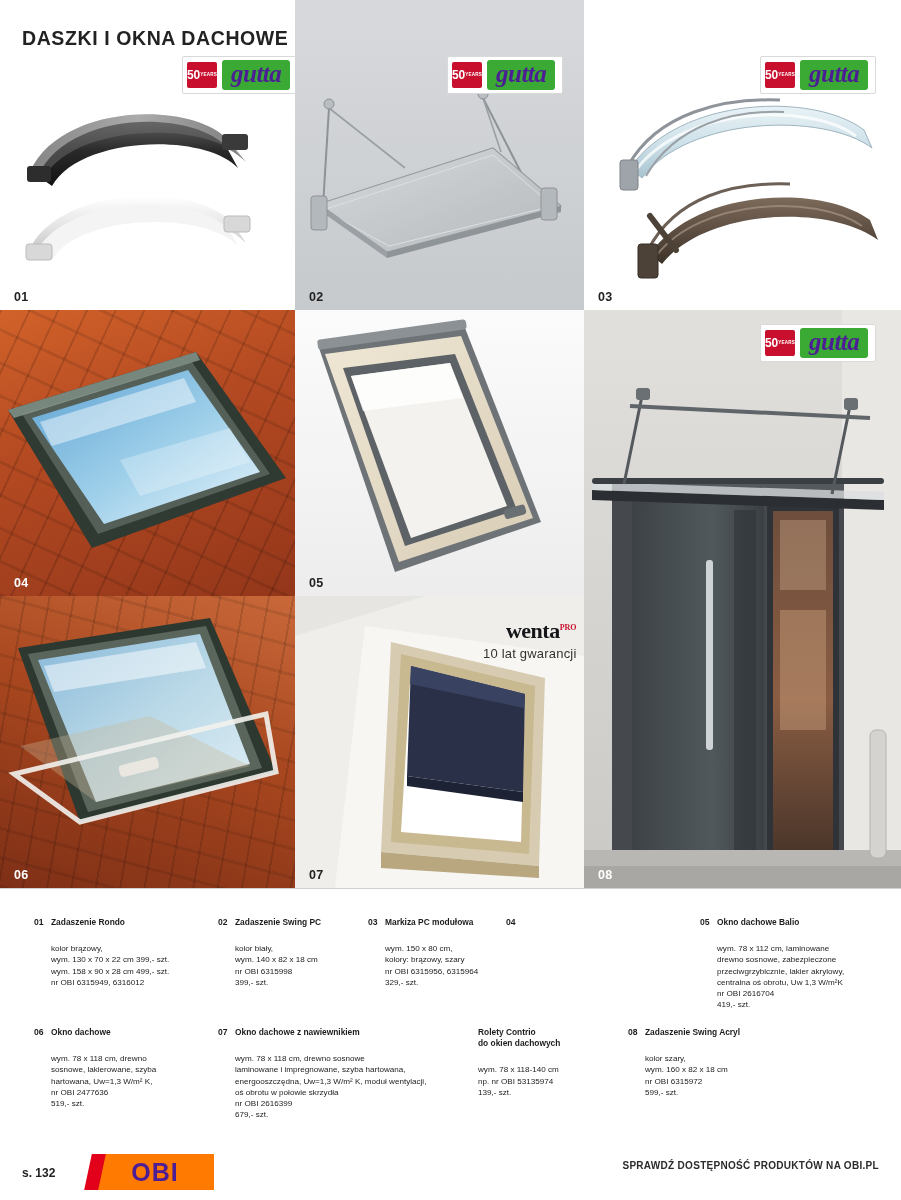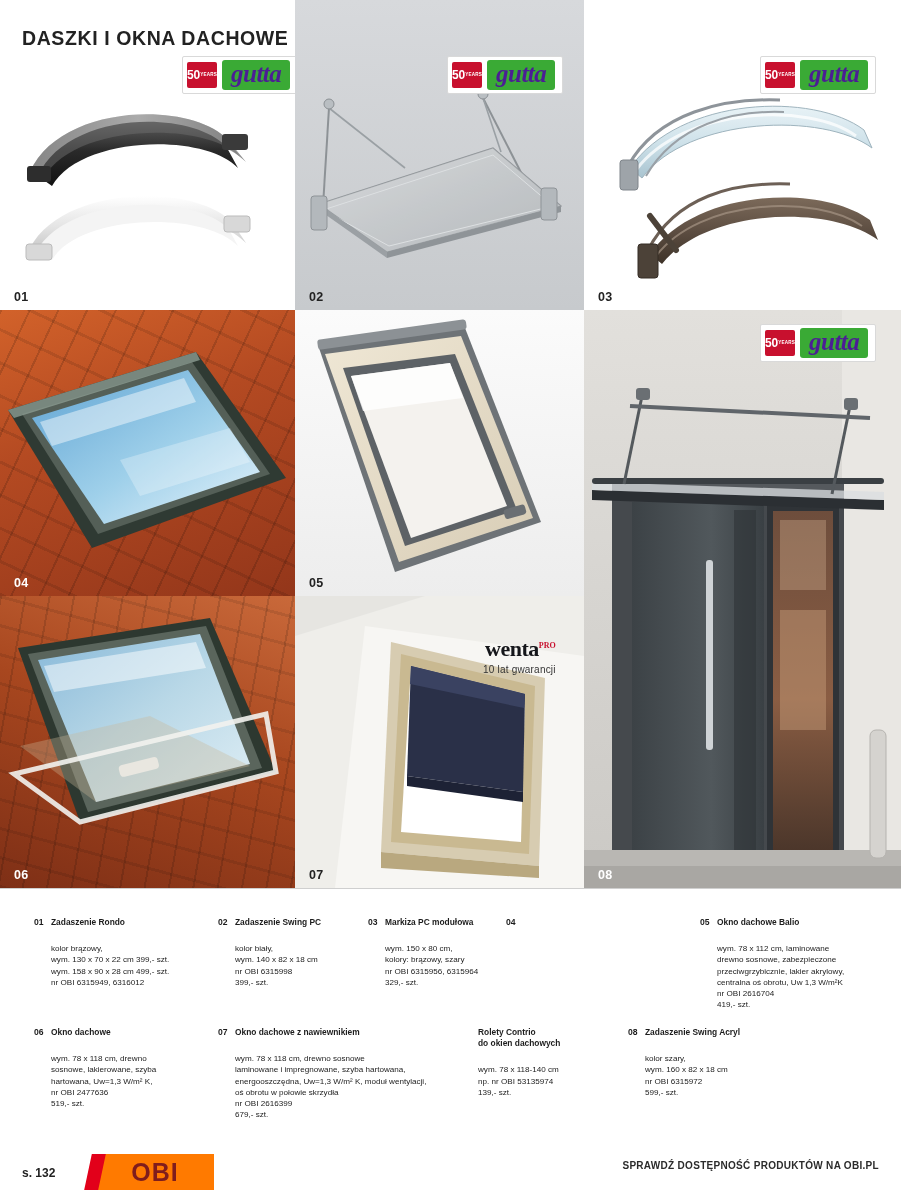--- a/index.html
+++ b/index.html
@@ -109,21 +109,21 @@
     letter-spacing: -.5px;
     color: #15161a;
   }
   .wenta .w1 sup {
     font-size: 8px;
     color: #c8102e;
     font-weight: bold;
     letter-spacing: 0;
   }
   .wenta .w2 {
-    font-size: 10px;
+    font-size: 13px;
     color: #333;
     margin-top: 2px;
     letter-spacing: .2px;
     text-align: right;
   }
 
   
   .roof {
     position: absolute;
     inset: 0;
@@ -196,21 +196,21 @@
     height: 36px;
     background: #ff7a00;
     display: flex;
     align-items: center;
     justify-content: center;
   }
   .obi .txt {
     font-family: "Liberation Sans", sans-serif;
     font-weight: bold;
     font-size: 25px;
-    color: #7f1d1d;
+    color: #4c1d95;
     letter-spacing: 1px;
     text-align: center;
   }
   .obi .tick {
     position: absolute;
     left: -8px;
     top: 0;
     width: 14px;
     height: 36px;
     background: #e2001a;
@@ -407,21 +407,21 @@
         <polygon points="38,64 200,38 250,168 96,206" fill="url(#sky6)"></polygon>
         <polygon points="44,70 196,46 206,72 54,96" fill="#ffffff" opacity=".5"></polygon>
         <polygon points="20,150 150,120 250,170 96,206" fill="#c9b898" opacity=".35"></polygon>
         <polygon points="14,178 266,118 276,176 80,226" fill="none" stroke="#f2f2ee" stroke-width="5" opacity=".9"></polygon>
         <rect x="118" y="170" width="40" height="12" rx="4" fill="#e9e7e0" transform="rotate(-14 118 170)"></rect>
       </svg>
       <div class="num">06</div>
     </div>
 
     <div class="cell" style="left:295px;top:596px;width:289px;height:292px;background:linear-gradient(120deg,#f2f2f0,#dedede);">
-      <div class="wenta" style="left:188px;top:40px;">
+      <div class="wenta" style="left:188px;top:22px;">
         <div class="w1">
           <span>wenta</span><sup>PRO</sup>
         </div>
         <div class="w2">10 lat gwarancji</div>
       </div>
       <svg viewBox="0 0 289 292" width="289" height="292" style="position:absolute;left:0;top:0;">
 
         <polygon points="0,0 289,0 289,292 0,292" fill="#e6e5e1"></polygon>
         <polygon points="0,40 130,0 289,0 289,292 0,292" fill="#efeeea"></polygon>
         <polygon points="70,30 289,60 289,292 40,292" fill="#f7f6f3"></polygon>

